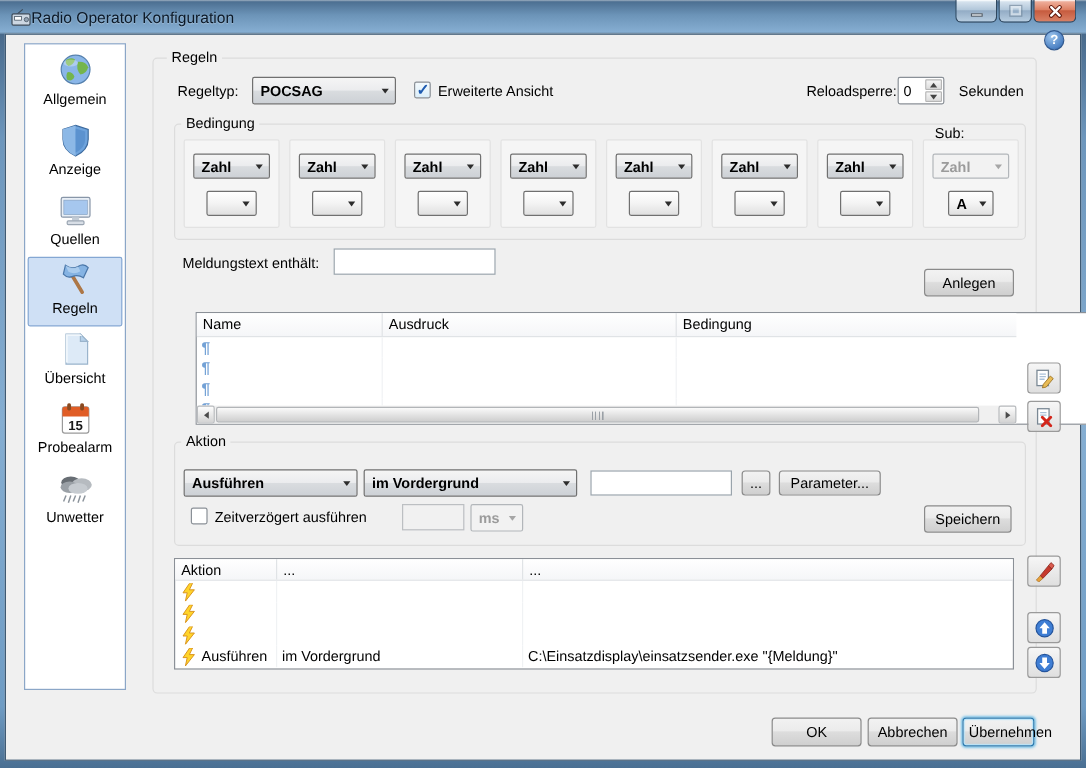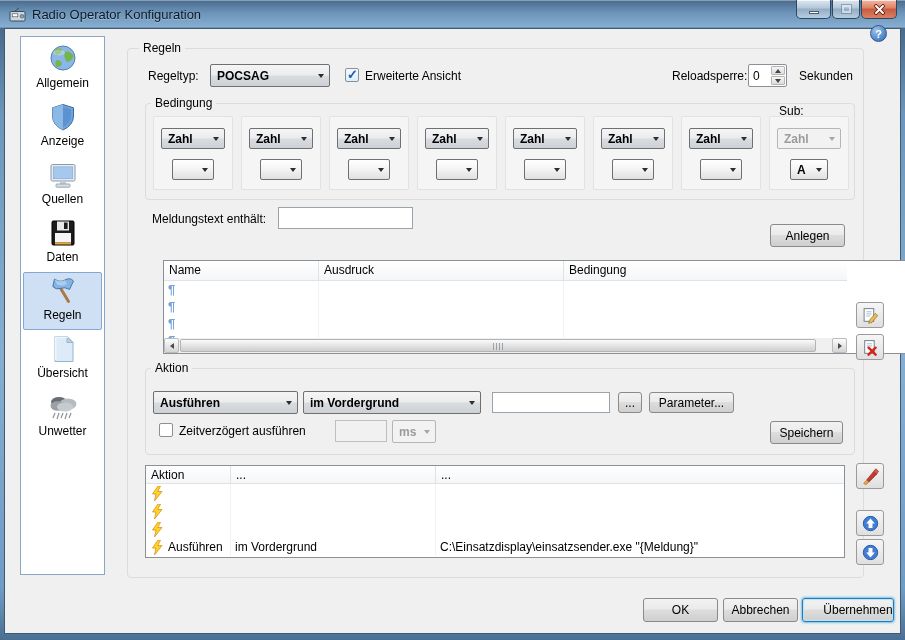--- a/index.html
+++ b/index.html
@@ -6,21 +6,21 @@
   *{box-sizing:border-box;}
   .window{position:relative;width:905px;height:640px;font-family:"Liberation Sans",sans-serif;
     background:linear-gradient(180deg,#3d5c7c 0%,#6d96bc 18%,#85aed2 55%,#6f9cc4 92%,#4a6f92 100%);
     overflow:hidden;}
   
   .titlebar{position:absolute;left:0;top:0;width:905px;height:28px;
     background:linear-gradient(180deg,#486a8c 0%,#6c94b8 45%,#88b0d4 100%);
     box-shadow:inset 0 1px 0 rgba(255,255,255,.35), inset 0 -1px 0 rgba(0,0,0,.15);
     display:flex;align-items:center;}
   .title-icon{width:17px;height:15px;margin-left:9px;display:inline-block;}
-  .title-text{margin-left:6px;font-size:13px;color:#0b1826;text-shadow:0 1px 1px rgba(255,255,255,.35);}
+  .title-text{font-size:13px;color:#0b1826;text-shadow:0 1px 1px rgba(255,255,255,.35);}
   .win-controls{position:absolute;right:8px;top:0;display:flex;gap:1px;}
   .win-btn{height:19px;border:1px solid #30485f;border-top:none;border-radius:0 0 5px 5px;
     background:linear-gradient(180deg,#dde8f2 0%,#b2c7da 45%,#93acc5 50%,#b7cde0 100%);
     display:flex;align-items:center;justify-content:center;box-shadow:inset 0 1px 0 rgba(255,255,255,.7);cursor:default;}
   .win-btn.min{width:35px;} .win-btn.max{width:28px;} .win-btn.close{width:36px;
     background:linear-gradient(180deg,#f2b7a5 0%,#dd8063 45%,#c65b3e 50%,#d98166 100%);}
   .g-min{width:10px;height:3px;background:#fff;border:1px solid #4c5b6a;margin-top:6px;}
   .g-max{width:9px;height:8px;border:2px solid #f4f8fb;outline:1px solid #63788c;opacity:.55;}
   
   .client{position:absolute;left:4px;top:28px;width:897px;height:606px;background:#f0f0f0;
@@ -167,45 +167,45 @@
       </div>
       <div class="side-item">
         <span class="side-icon"><svg viewBox="0 0 32 32">
             <rect x="4" y="5.5" width="24" height="16.5" rx="1.5" fill="#e9eff6" stroke="#8896a8"></rect>
             <rect x="6.2" y="7.8" width="19.6" height="12" fill="#a6c7ee" stroke="#7f9cbd" stroke-width="0.5"></rect>
             <rect x="13" y="22" width="6" height="3" fill="#c3ccd6"></rect>
             <rect x="9" y="25" width="14" height="3.2" rx="1" fill="#d8dee6" stroke="#9aa5b2"></rect>
           </svg></span>
         <div class="side-label">Quellen</div>
       </div>
-      <div class="side-item">
-        <span class="side-icon"><svg viewBox="0 0 32 32">
-            <rect x="5" y="4" width="22" height="24" rx="1.2" fill="#1c1c1f" stroke="#000"></rect>
-            <rect x="10" y="4.5" width="12" height="9" fill="#e9e9e9"></rect>
-            <rect x="17" y="5.5" width="3.6" height="6.5" fill="#1c1c1f"></rect>
-            <rect x="8" y="16" width="16" height="9.5" fill="#f5f5f5"></rect>
-            <rect x="8" y="25.5" width="16" height="2" fill="#e8a63c"></rect>
-          </svg></span>
-        <div class="side-label">Daten</div>
-      </div>
       <div class="side-item selected">
         <span class="side-icon"><svg viewBox="0 0 32 32">
             <line x1="11" y1="9" x2="21.5" y2="26.5" stroke="#ad7747" stroke-width="3" stroke-linecap="round"></line>
             <path d="M7.5 4 Q13 8 18 5 Q23 2 26.5 6 L22.5 14.5 Q18 11.5 13 13.5 Q9 15 5.8 11.5 Z" fill="#85b3e3" stroke="#4a76a8"></path>
             <path d="M7.5 4 Q13 8 18 5 L20 9 Q15 12 10 9.5Z" fill="#b0d0f0" opacity="0.85"></path>
           </svg></span>
         <div class="side-label">Regeln</div>
       </div>
       <div class="side-item">
         <span class="side-icon"><svg viewBox="0 0 32 32">
             <path d="M8 3.5 H20 L26 9.5 V28.5 H8 Z" fill="#ddeaf7" stroke="#9ab4cc"></path>
             <path d="M20 3.5 L20 9.5 H26 Z" fill="#b6d1ea" stroke="#9ab4cc"></path>
             <path d="M8 3.5 H20 L21.5 5 H9.5 V27 H8Z" fill="#f0f6fb"></path>
           </svg></span>
         <div class="side-label">Übersicht</div>
+      </div>
+      <div class="side-item">
+        <span class="side-icon"><svg viewBox="0 0 32 32">
+            <rect x="5" y="6" width="22" height="22" rx="2" fill="#ffffff" stroke="#9a9a9a"></rect>
+            <path d="M5 8 a2 2 0 0 1 2-2 h18 a2 2 0 0 1 2 2 v6 H5Z" fill="#e05d26"></path>
+            <rect x="9" y="3" width="3.2" height="6" rx="1.4" fill="#8a4a20"></rect>
+            <rect x="19.8" y="3" width="3.2" height="6" rx="1.4" fill="#8a4a20"></rect>
+            <text x="16" y="25" text-anchor="middle" font-size="11" font-weight="bold" fill="#1a1a1a" font-family="Liberation Sans, sans-serif">15</text>
+          </svg></span>
+        <div class="side-label">Probealarm</div>
       </div>
       <div class="side-item">
         <span class="side-icon"><svg viewBox="0 0 32 32">
             <ellipse cx="12" cy="11" rx="8" ry="5" fill="#686e74"></ellipse>
             <ellipse cx="21" cy="13" rx="8.5" ry="5.5" fill="#b6bbc0"></ellipse>
             <ellipse cx="11" cy="15" rx="7.5" ry="4.8" fill="#9aa0a6"></ellipse>
             <ellipse cx="18" cy="16" rx="8" ry="4.5" fill="#c6cbd0"></ellipse>
             <g stroke="#8a929a" stroke-width="1.2">
               <line x1="8" y1="22" x2="6" y2="27"></line>
               <line x1="12" y1="22" x2="10" y2="28"></line>
@@ -498,15 +498,15 @@
   </div>
   <div class="icon-btn" style="left:856px;top:539px;">
     <svg viewBox="0 0 18 18">
       <circle cx="9" cy="9" r="7.6" fill="#3f7ed4" stroke="#24549c" stroke-width="1"></circle>
       <path d="M9 14.2 L4.4 9 H6.9 V4.2 H11.1 V9 H13.6 Z" fill="#fff"></path>
     </svg>
   </div>
 
   <div class="btn" style="left:643px;top:598px;width:75px;height:24px;">OK</div>
   <div class="btn" style="left:723px;top:598px;width:75px;height:24px;">Abbrechen</div>
-  <div class="btn focused" style="left:802px;top:598px;width:92px;height:24px;padding-left:20px;">Übernehmen</div>
+  <div class="btn focused" style="left:802px;top:598px;width:60px;height:24px;padding-left:20px;">Übernehmen</div>
 
 </div>
 
 </body></html>

